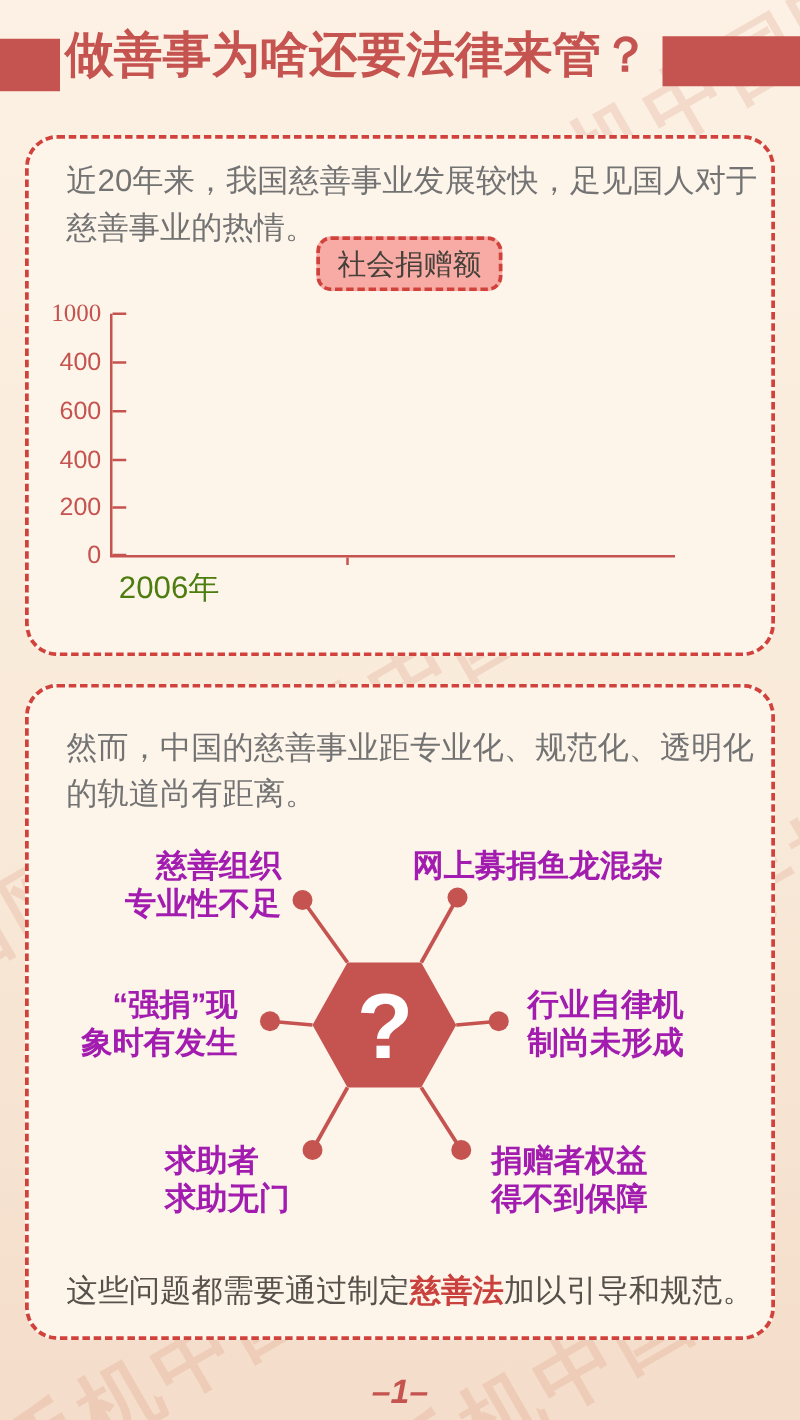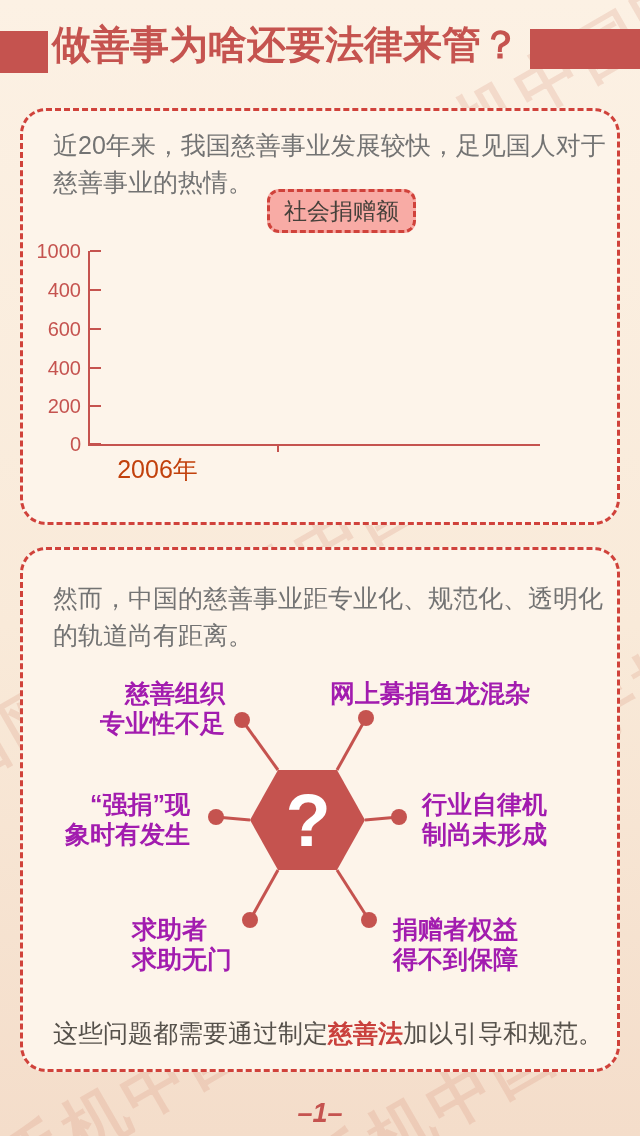--- a/index.html
+++ b/index.html
@@ -28,37 +28,37 @@
   }
   .box1{top:108px;height:417px;}
   .box2{top:547px;height:525px;padding-left:36px;}
   .para{
     position:absolute;left:30px;width:555px;margin:0;
     font-size:25px;line-height:37px;color:#737373;
   }
   .p1{top:16px;}
   .p2{top:30px;}
   .badge{
-    position:absolute;left:244px;top:78px;box-sizing:border-box;
+    position:absolute;left:230px;top:78px;box-sizing:border-box;
     background:#f8aba5;border:3px dashed #d0423b;border-radius:12px;
     padding:4px 14px;font-size:23px;line-height:30px;color:#45403a;
   }
   
   .chart{position:absolute;left:0;top:0;width:594px;height:411px;}
   .yaxis{position:absolute;left:65px;top:140px;width:2px;height:194px;background:#c5534f;}
   .xaxis{position:absolute;left:65px;top:333px;width:452px;height:2px;background:#c5534f;}
   .ytick{position:absolute;left:67px;width:11px;height:2px;background:#c5534f;}
   .xtick{position:absolute;left:254px;top:335px;width:2px;height:6px;background:#c5534f;}
   .ylab{
     position:absolute;left:8px;width:50px;text-align:right;
     font-size:20px;line-height:24px;color:#c5534f;
   }
   .xlab{
-    position:absolute;width:125px;text-align:center;top:342px;
-    font-size:25px;color:#c2410c;
+    position:absolute;width:125px;top:342px;
+    font-size:25px;color:#4d7c0f;
   }
   .xlab.c0{left:72px;} .xlab.c1{left:353px;}
   
   .diagram-svg{position:absolute;left:80px;top:113px;width:440px;height:270px;}
   .prob{
     position:absolute;font-size:25px;line-height:30px;font-weight:700;color:#a21caf;
     white-space:nowrap;
   }
   .prob.tl{right:392px;top:128px;text-align:right;}
   .prob.tr{left:307px;top:128px;}
@@ -101,21 +101,21 @@
       <div class="xaxis"></div>
 
       <div class="ytick" style="top:139px;"></div>
       <div class="ytick" style="top:178px;"></div>
       <div class="ytick" style="top:217px;"></div>
       <div class="ytick" style="top:256px;"></div>
       <div class="ytick" style="top:294px;"></div>
       <div class="ytick" style="top:332px;"></div>
       <div class="xtick"></div>
 
-      <div class="ylab" style="top:128px;">1000</div>
+      <div class="ylab" style="top:128px;font-family:Liberation Serif, serif;">1000</div>
       <div class="ylab" style="top:167px;">400</div>
       <div class="ylab" style="top:206px;">600</div>
       <div class="ylab" style="top:245px;">400</div>
       <div class="ylab" style="top:283px;">200</div>
       <div class="ylab" style="top:321px;">0</div>
 
       <div class="xlab c0">2006年</div>
     </div>
   </section>
 

